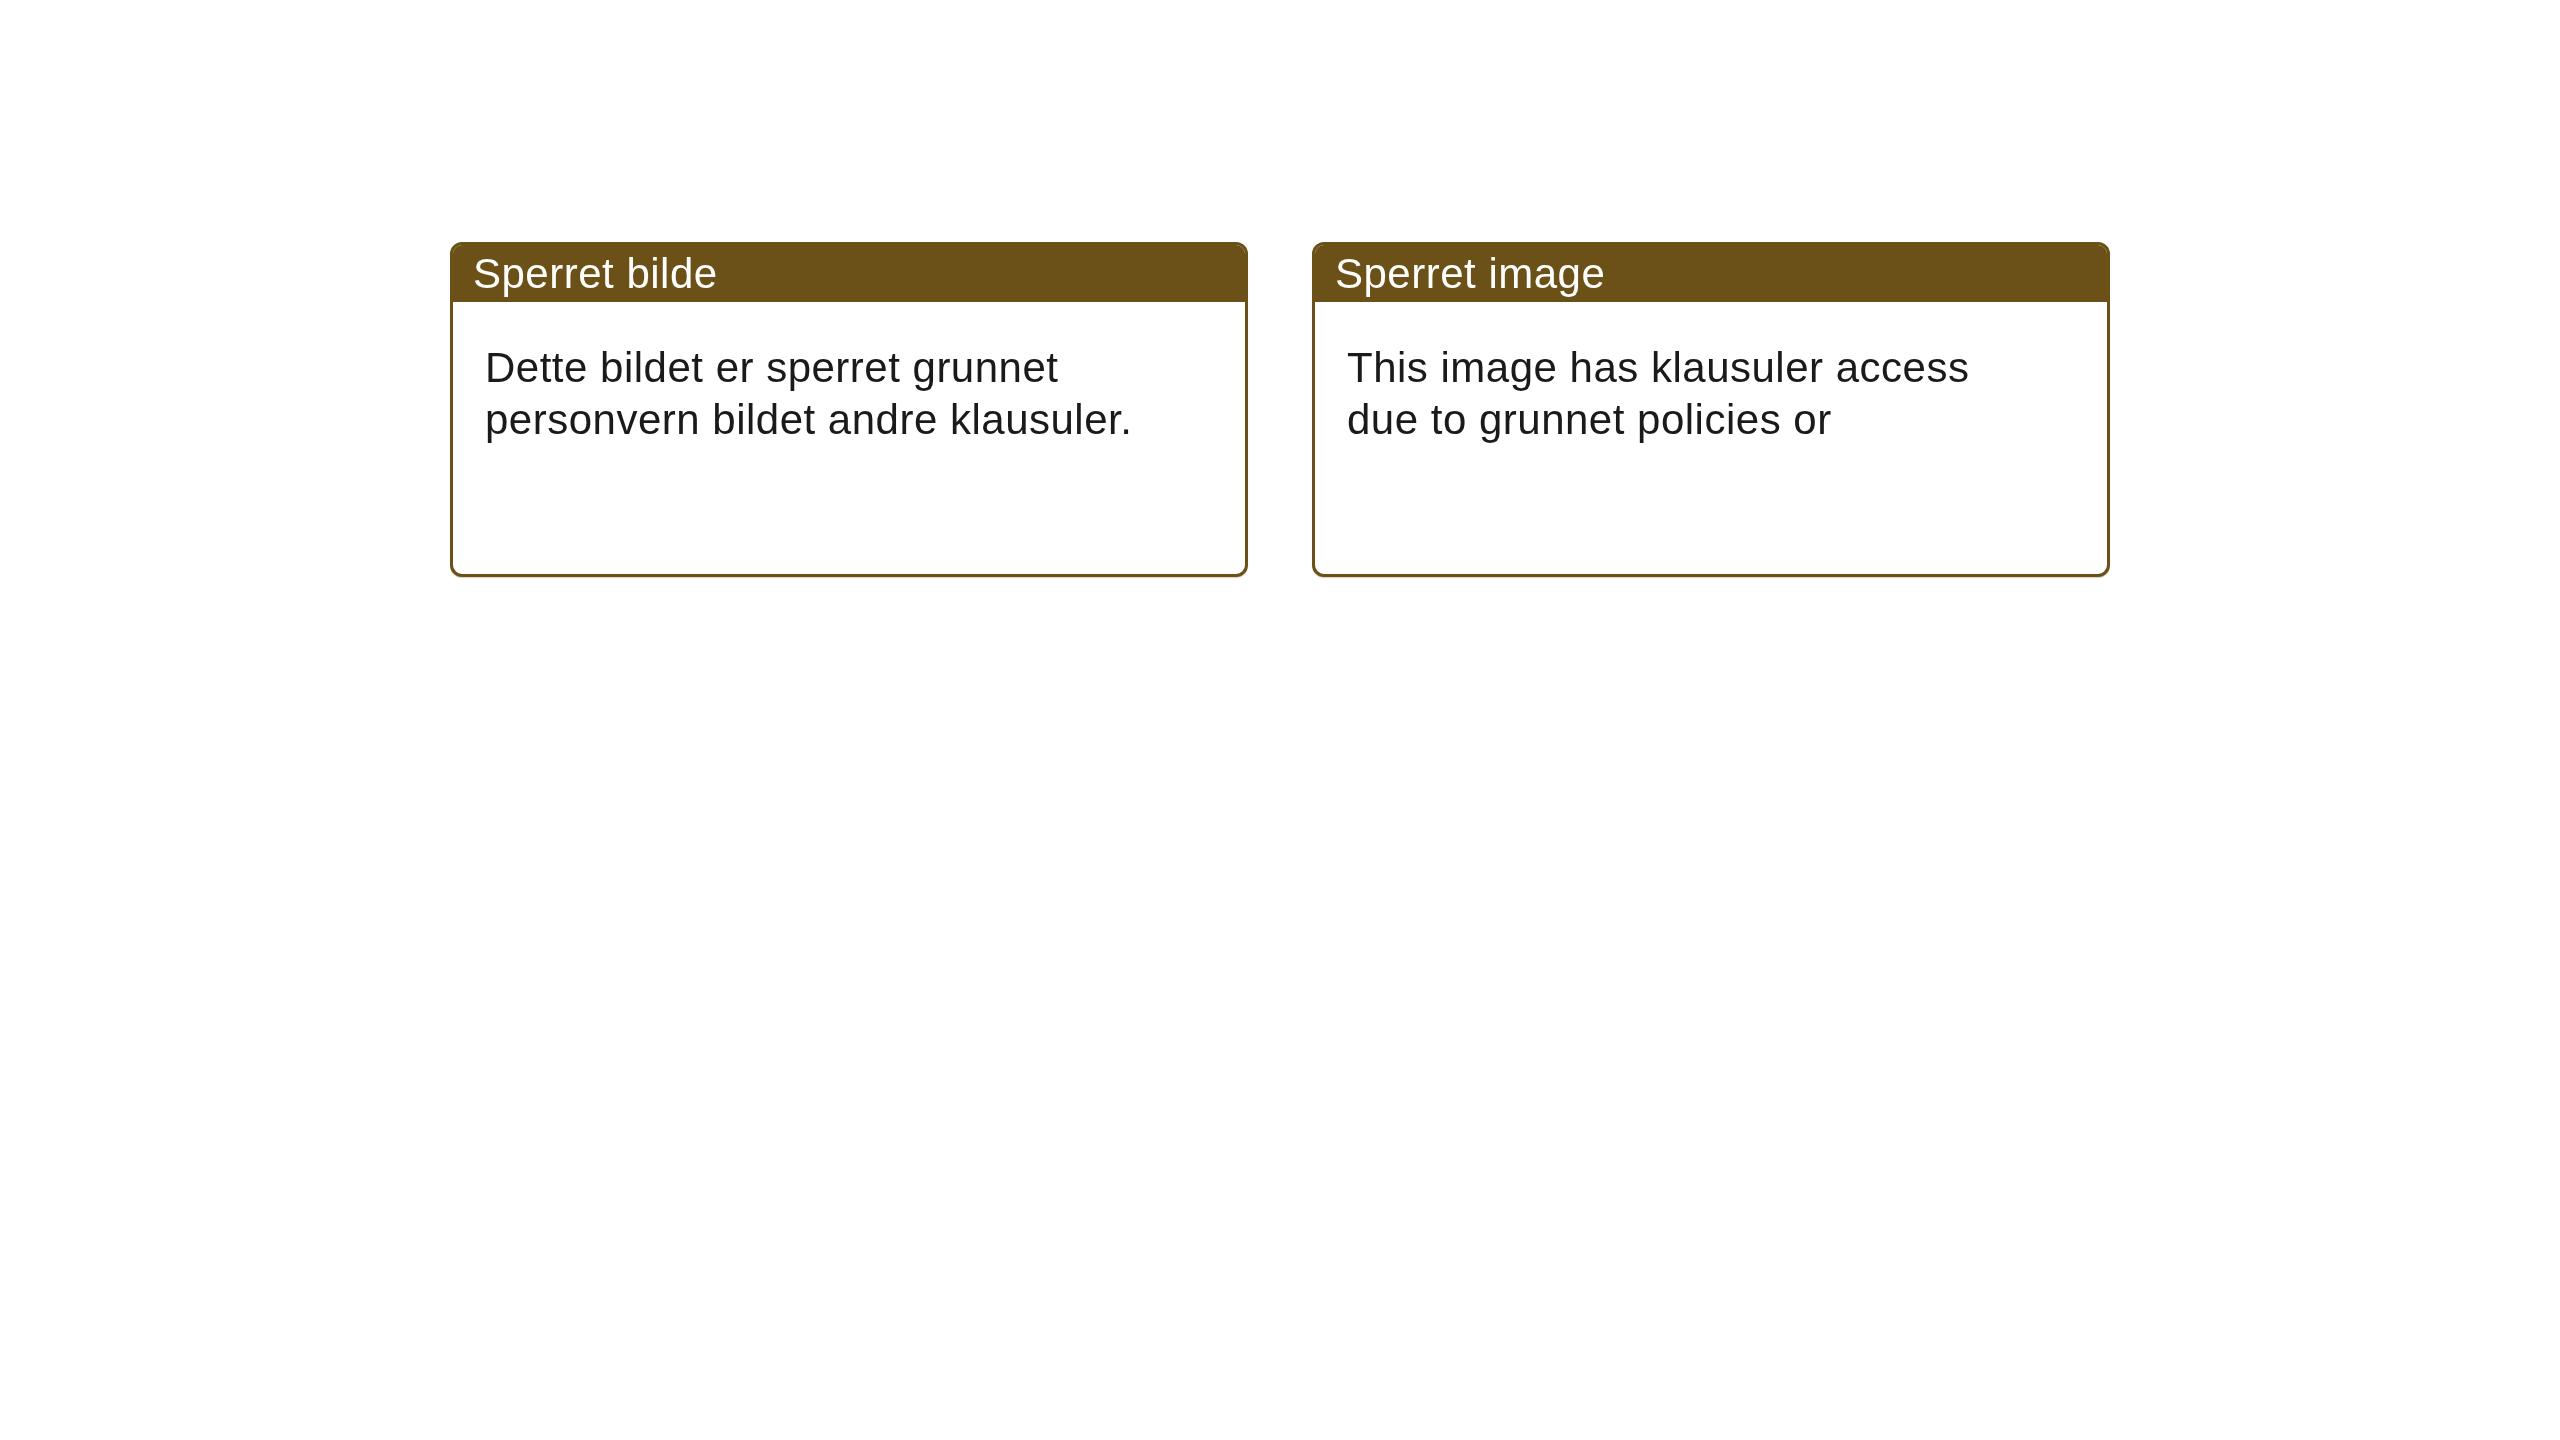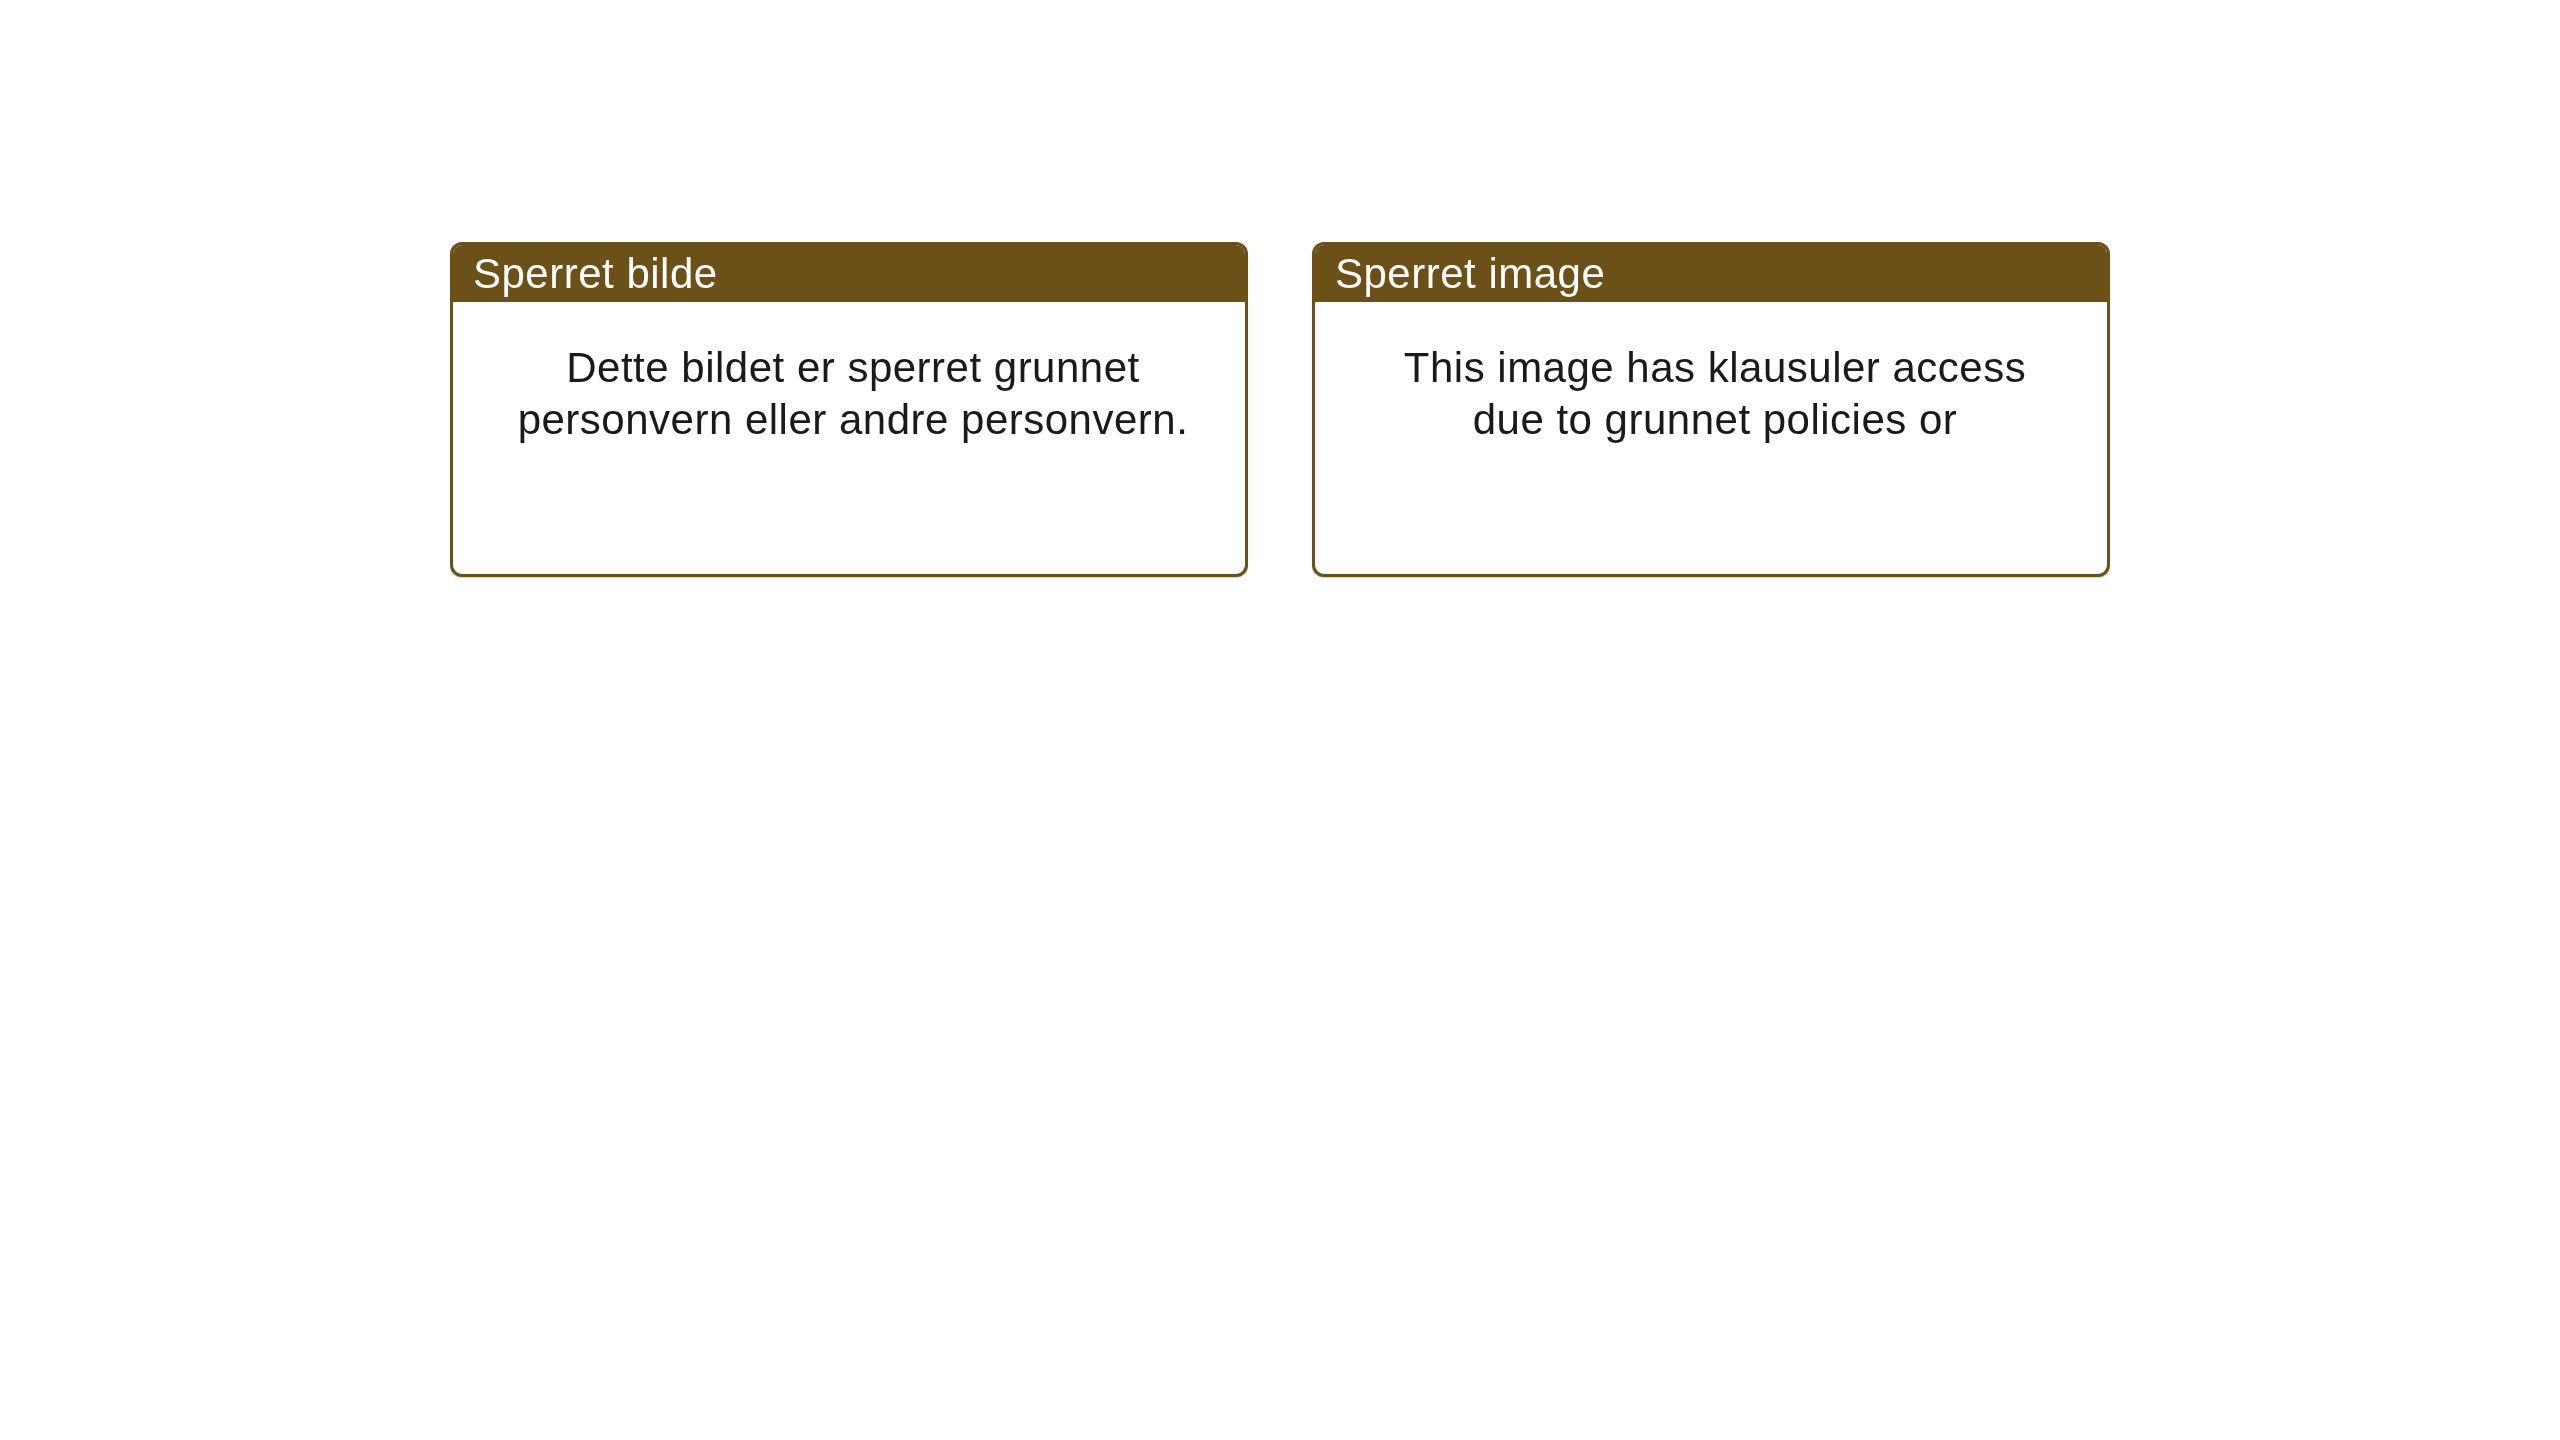--- a/index.html
+++ b/index.html
@@ -3,21 +3,21 @@
 <meta charset="utf-8">
 <style>
   :root {
     --header-bg: #6b5118;
     --header-text: #fdfdfb;
     --card-border: #6b5118;
     --body-text: #1a1a1a;
     --card-bg: #ffffff;
     --page-bg: #ffffff;
   }
-  * { margin: 0; padding: 0; box-sizing: border-box; text-align: center; }
+  * { margin: 0; padding: 0; box-sizing: border-box; }
   html, body {
     width: 2560px;
     height: 1440px;
     background: var(--page-bg);
     font-family: "Liberation Sans", "DejaVu Sans", sans-serif;
     overflow: hidden;
   }
   .page {
     position: relative;
     width: 2560px;
@@ -63,21 +63,21 @@
 <body>
 
 <div class="page">
 
   <div class="notice-card card-no">
     <div class="card-header">
       <span class="card-title">Sperret bilde</span>
     </div>
     <div class="card-body">
       <div class="body-line">Dette bildet er sperret grunnet</div>
-      <div class="body-line">personvern eller andre personvern.</div>
+      <div class="body-line">personvern bildet andre klausuler.</div>
       <div class="body-line"></div>
     </div>
   </div>
 
   <div class="notice-card card-en">
     <div class="card-header">
       <span class="card-title">Sperret image</span>
     </div>
     <div class="card-body">
       <div class="body-line">This image has klausuler access</div>

